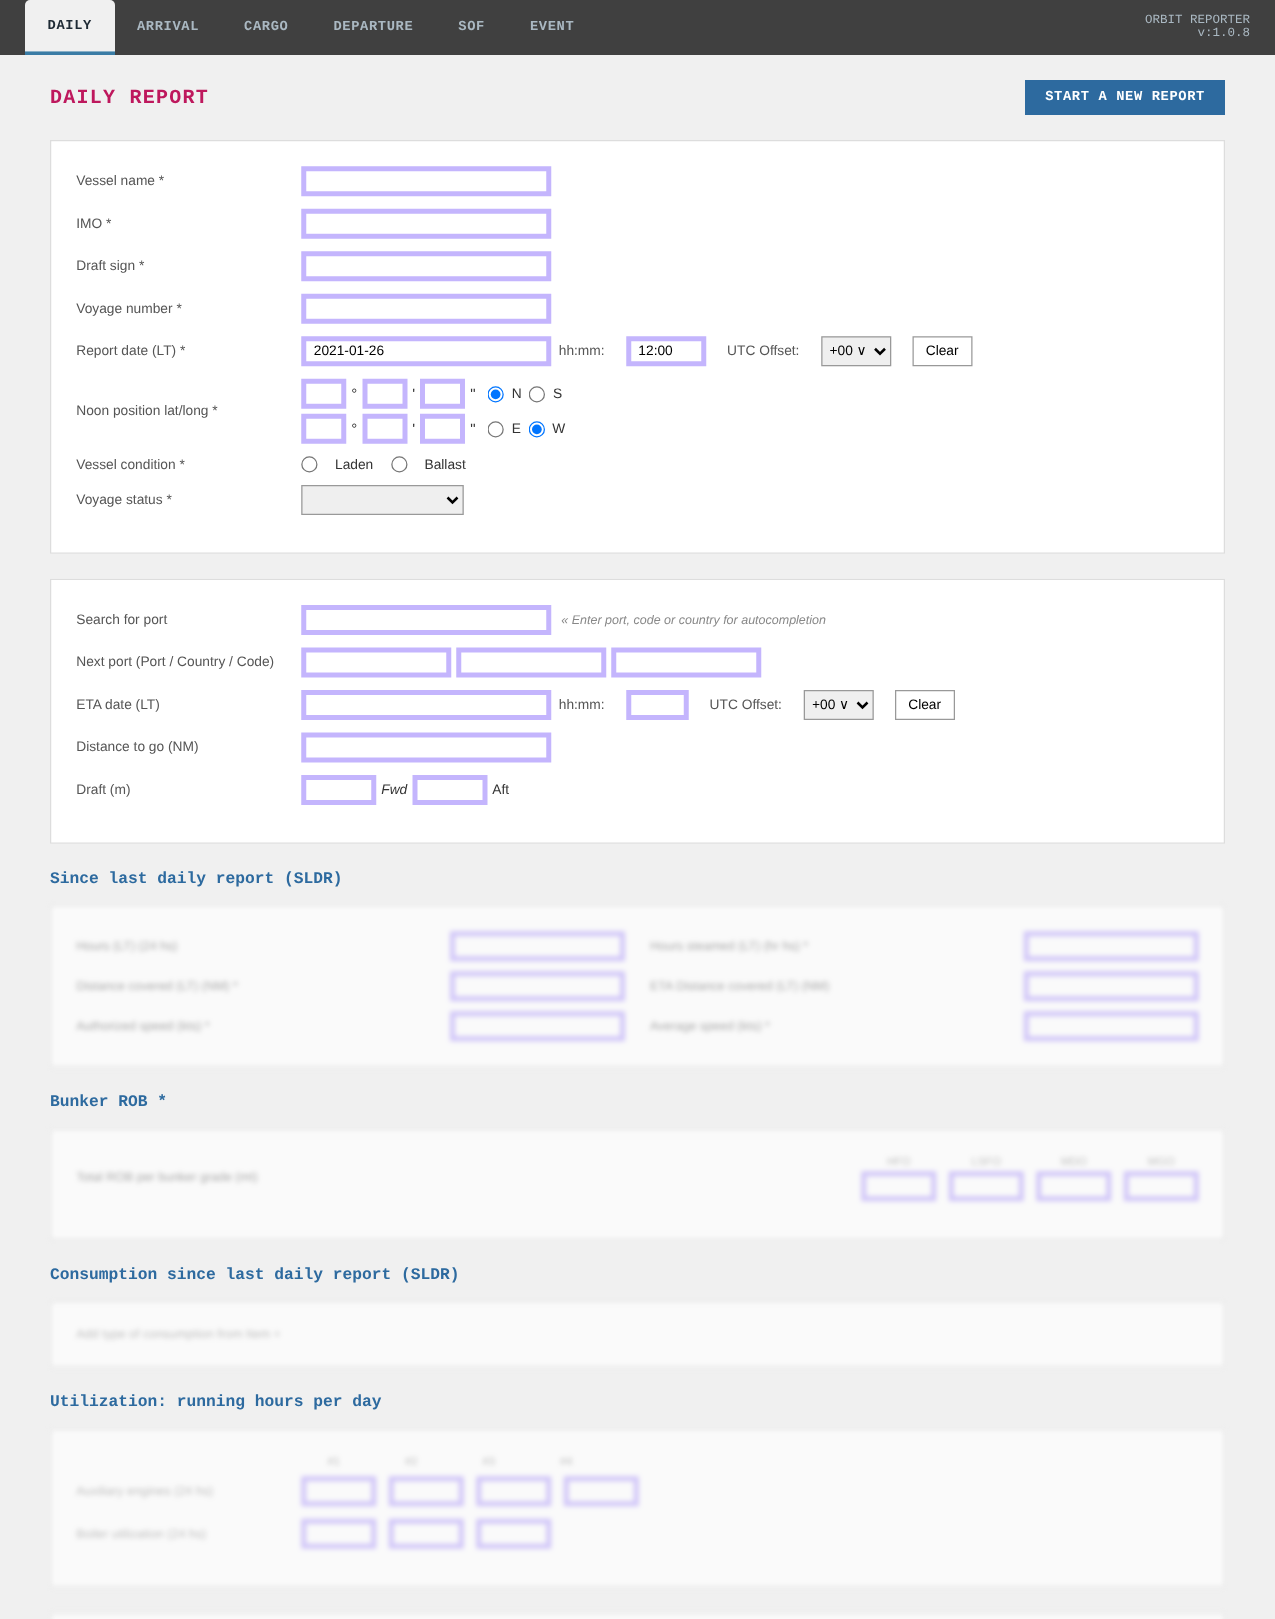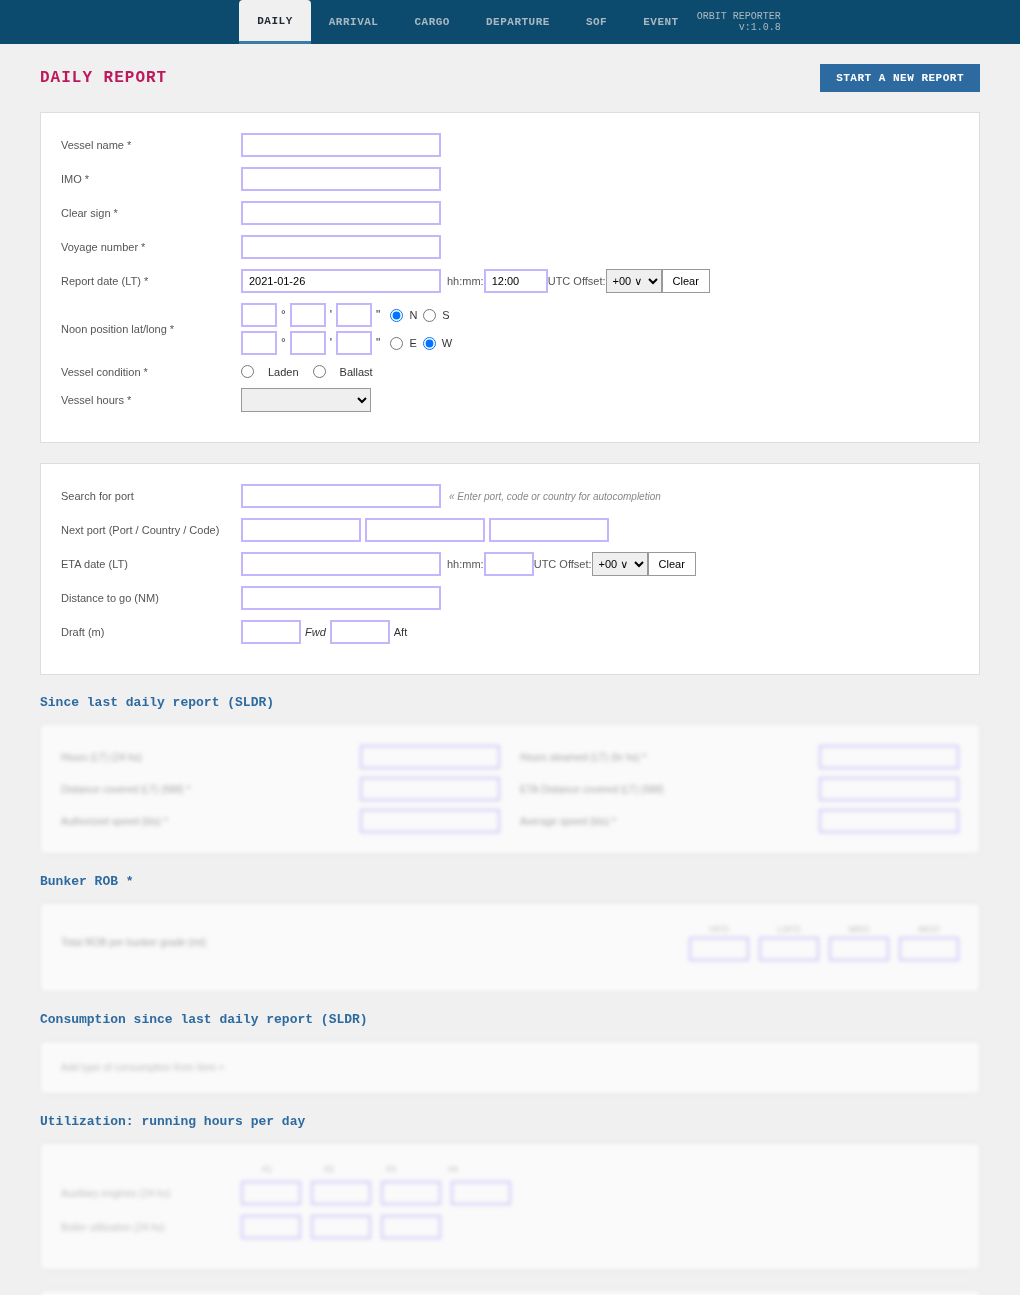--- a/index.html
+++ b/index.html
@@ -4,25 +4,25 @@
   <style>
     * { box-sizing: border-box; margin: 0; padding: 0; }
     body {
       font-family: Arial, sans-serif;
       font-size: 12px;
       background: #f0f0f0;
       color: #333;
     }
     
     .header {
-      background: #0c4a6e;
+      background: #404040;
       color: #ccc;
       display: flex;
       align-items: center;
-      justify-content: center;
+      justify-content: space-between;
       padding: 0 20px;
       height: 44px;
     }
     .header-tabs {
       display: flex;
       align-items: flex-end;
       height: 100%;
     }
     .tab {
       padding: 8px 18px;
@@ -92,36 +92,36 @@
       align-items: center;
       margin-bottom: 10px;
     }
     .form-label {
       width: 180px;
       font-size: 11px;
       color: #555;
       flex-shrink: 0;
     }
     .form-input {
-      border: 2px solid #c4b5fd;
+      border: 4px solid #c4b5fd;
       padding: 3px 6px;
       font-size: 11px;
       height: 24px;
       background: white;
     }
     .form-input-wide {
       width: 200px;
     }
     .form-input-small {
       width: 60px;
     }
     .hhmm-group {
       display: flex;
       align-items: center;
-      gap: 0;
+      gap: 17px;
     }
     .hhmm-label {
       font-size: 11px;
       color: #555;
     }
     .utc-select {
       border: 1px solid #999;
       font-size: 11px;
       height: 24px;
       padding: 2px;
@@ -280,21 +280,21 @@
       <div class="form-label">Vessel name *</div>
       <input type="text" class="form-input form-input-wide" style="">
     </div>
 
     <div class="form-row">
       <div class="form-label">IMO *</div>
       <input type="text" class="form-input form-input-wide" style="">
     </div>
 
     <div class="form-row">
-      <div class="form-label">Clear sign *</div>
+      <div class="form-label">Draft sign *</div>
       <input type="text" class="form-input form-input-wide" style="">
     </div>
 
     <div class="form-row">
       <div class="form-label">Voyage number *</div>
       <input type="text" class="form-input form-input-wide" style="">
     </div>
 
     <div class="form-row">
       <div class="form-label">Report date (LT) *</div>
@@ -352,21 +352,21 @@
       <div class="form-label">Vessel condition *</div>
       <div class="condition-group">
         <input type="radio" name="condition" value="laden" style="">
         <label>Laden</label>
         <input type="radio" name="condition" value="ballast" style="">
         <label>Ballast</label>
       </div>
     </div>
 
     <div class="form-row">
-      <div class="form-label">Vessel hours *</div>
+      <div class="form-label">Voyage status *</div>
       <select class="form-select">
         <option value=""></option>
       </select>
     </div>
   </div>
 
   <div class="form-section">
 
     <div class="form-row">
       <div class="form-label">Search for port</div>

